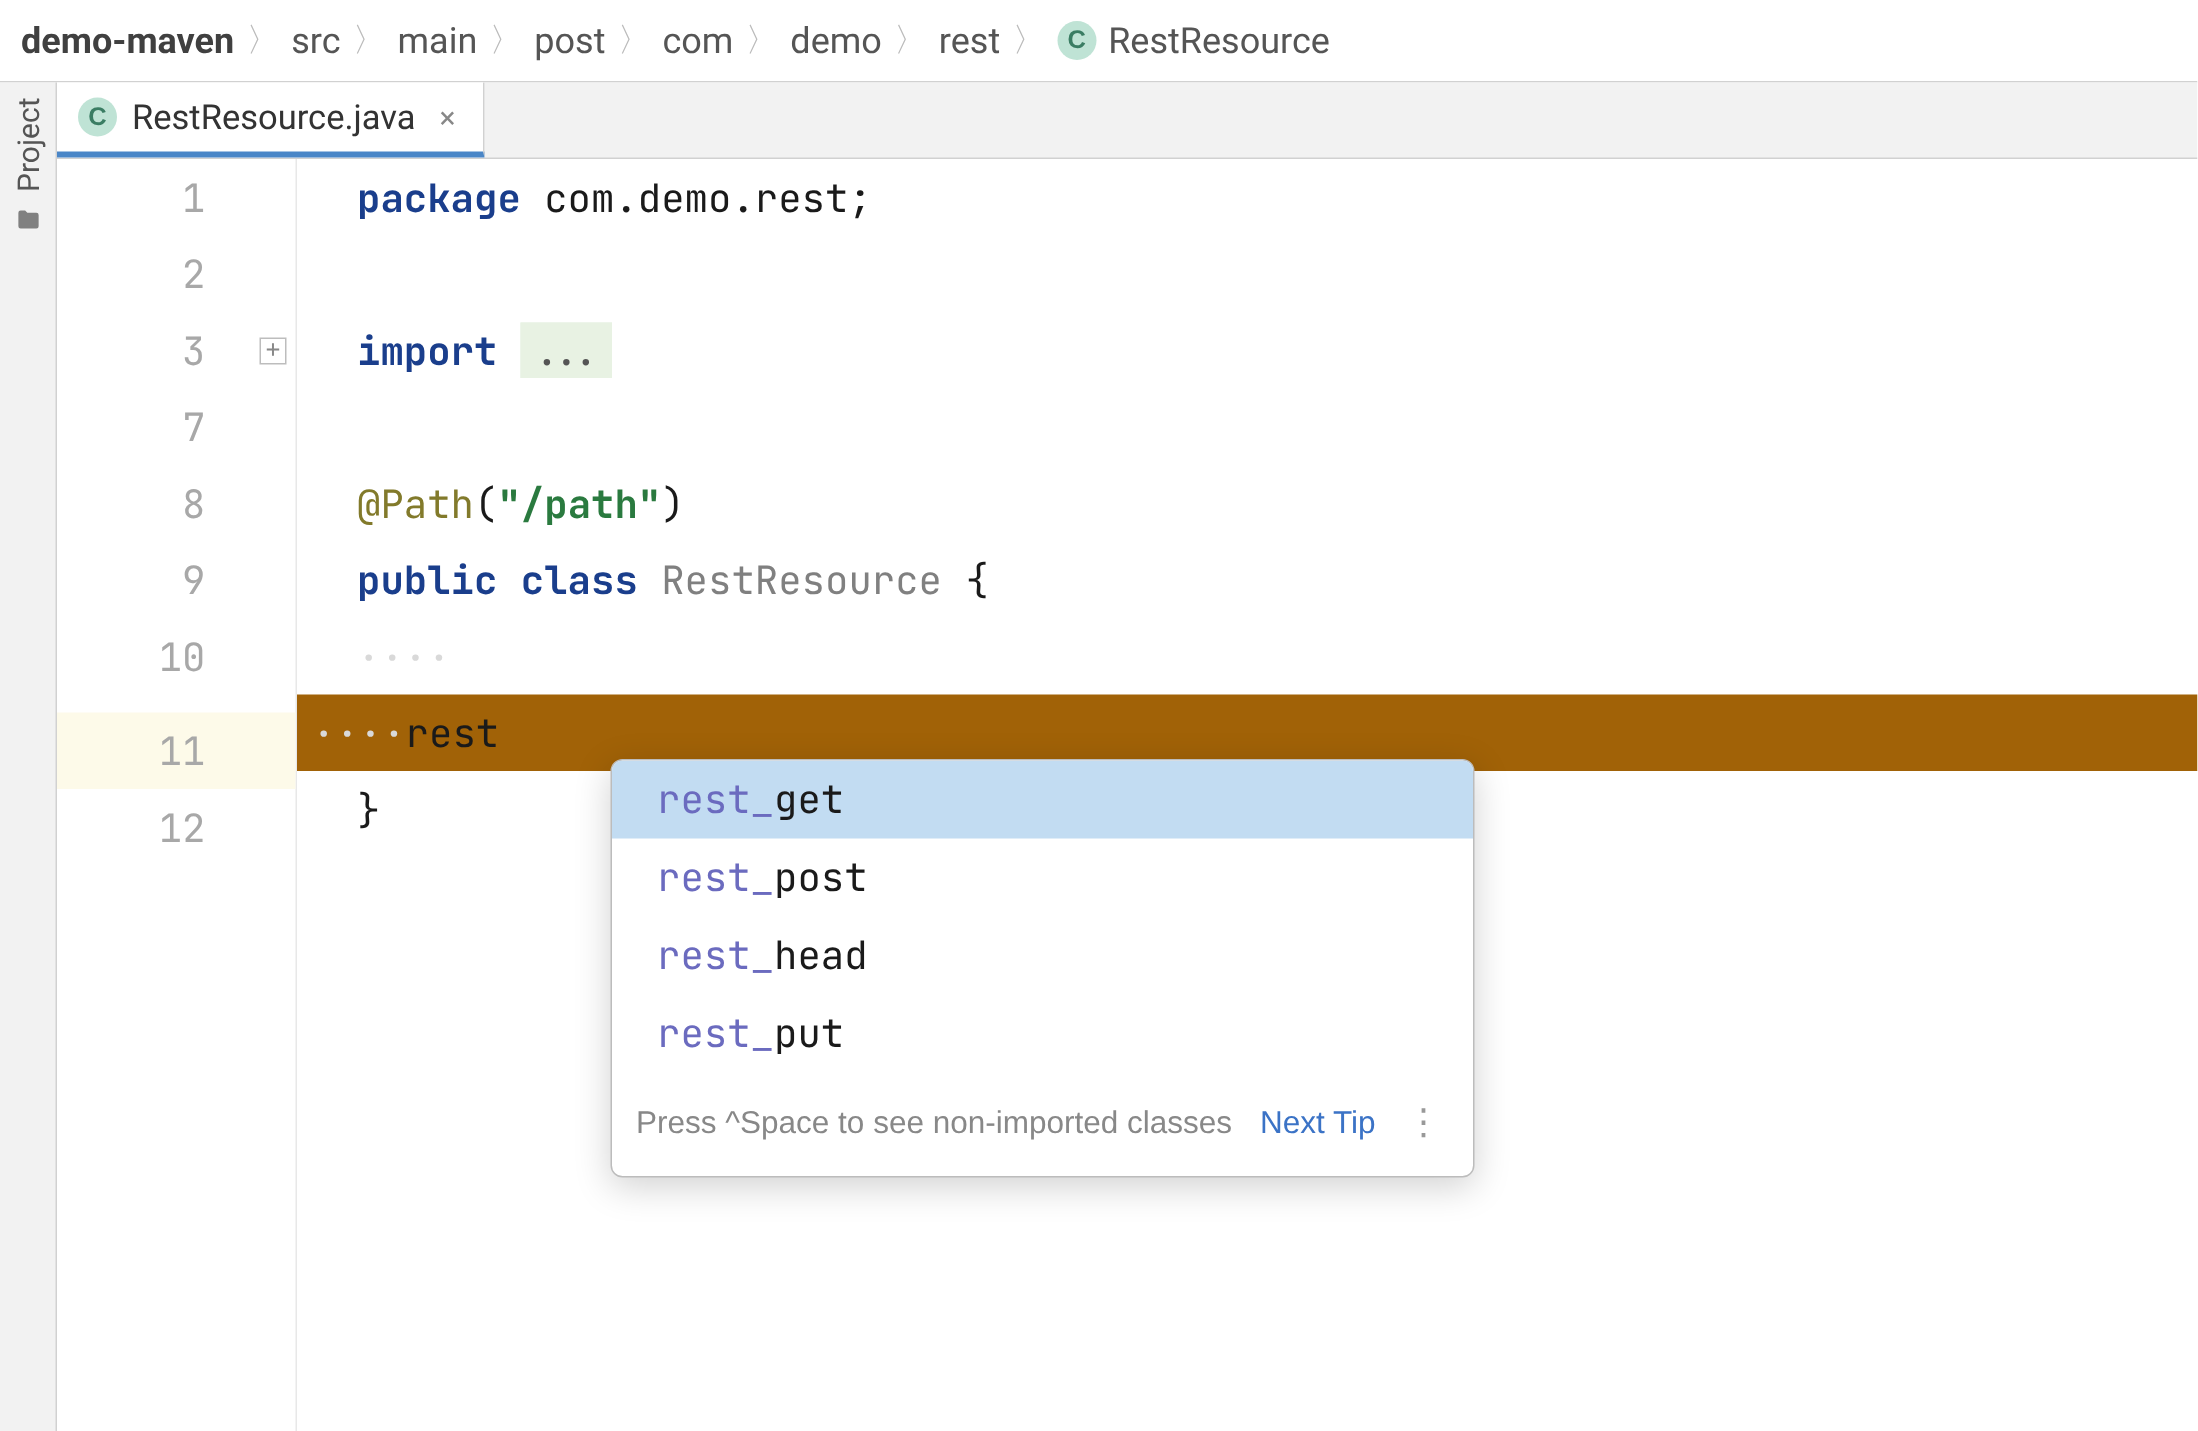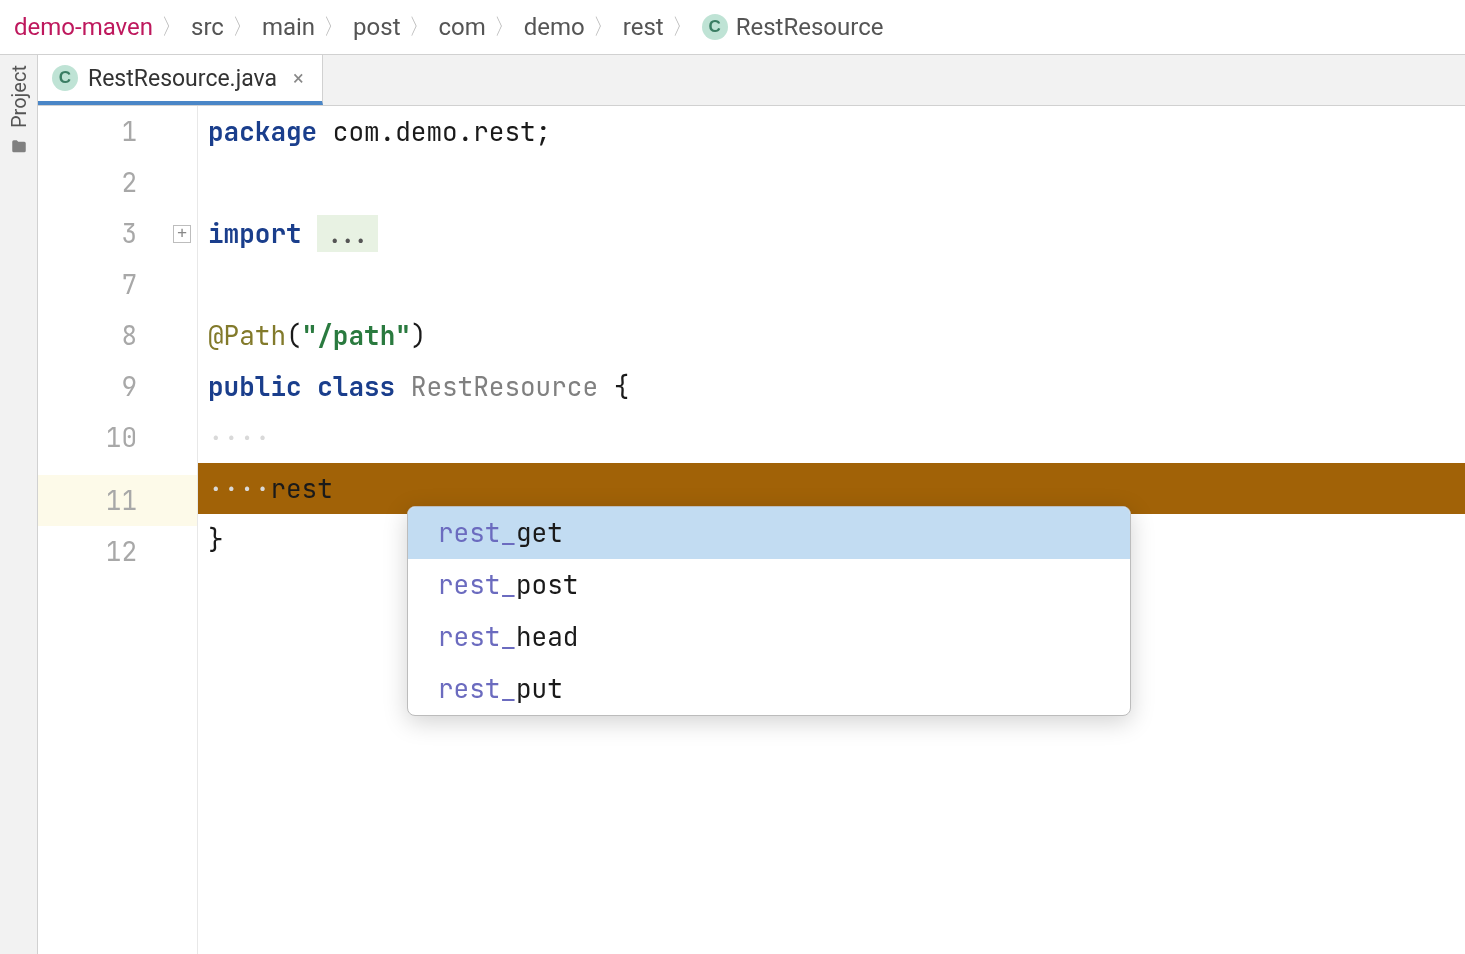--- a/index.html
+++ b/index.html
@@ -18,21 +18,21 @@
     display: flex;
     align-items: center;
     height: 55px;
     padding: 0 14px;
     border-bottom: 1px solid #d1d1d1;
     background: #fff;
     font-size: 24px;
     color: #555;
   }
   .breadcrumb .crumb { display: inline-flex; align-items: center; }
-  .breadcrumb .crumb.bold { font-weight: 400; color: #be185d; }
+  .breadcrumb .crumb.bold { font-weight: 700; color: #404040; }
   .breadcrumb .sep {
     color: #bbb;
     margin: 0 8px;
     font-size: 22px;
     font-weight: 300;
   }
   .breadcrumb .class-icon-wrap { display: inline-flex; align-items: center; margin-right: 8px; }
 
   .class-icon {
     width: 26px; height: 26px;
@@ -141,21 +141,21 @@
     line-height: 14px;
     text-align: center;
     font-family: monospace;
     cursor: pointer;
   }
   .code {
     flex: 1;
     position: relative;
     padding-left: 10px;
   }
-  .code .line { height: 51px; white-space: pre; }
+  .code .line { height: 51px; white-space: pre; margin-left: 30px; }
   .code .line.current {
     background: #a16207;
     margin-left: -10px;
     padding-left: 10px;
     width: calc(100% + 10px);
   }
   .gutter .ln.current {
     background: #fdfae9;
     margin-right: -60px;
     padding-right: 60px;
@@ -174,21 +174,21 @@
     padding: 0 6px;
     color: #555;
   }
   .whitespace { color: #d9d9d9; }
 
   
   .popup {
     position: absolute;
     left: 209px;
     top: 400px;
-    width: 724px;
+    width: 576px;
     background: #fff;
     border: 1px solid #bcbcbc;
     border-radius: 8px;
     box-shadow: 0 6px 24px rgba(0,0,0,0.18);
     overflow: hidden;
     font-family: "JetBrains Mono", Menlo, Consolas, monospace;
   }
   .popup .item {
     padding: 4px 30px;
     font-size: 26px;
@@ -295,17 +295,22 @@
           <div class="line"><span class="whitespace">····</span></div>
           <div class="line current"><span class="whitespace">····</span><span class="plain">rest</span></div>
           <div class="line"><span class="plain">}</span></div>
           <div class="popup" id="popup">
           <div id="popup-items">
               <div class="item selected"><span class="prefix">rest_</span><span class="suffix">get</span></div>
               <div class="item"><span class="prefix">rest_</span><span class="suffix">post</span></div>
               <div class="item"><span class="prefix">rest_</span><span class="suffix">head</span></div>
               <div class="item"><span class="prefix">rest_</span><span class="suffix">put</span></div>
             </div>
+          <div class="footer">
+            <span class="tip">Press ^Space to see non-imported classes</span>
+            <span class="next">Next Tip</span>
+            <span class="dots">⋮</span>
+          </div>
         </div>
       </div>
     </div>
   </div>
 </div>
 
 </body></html>

